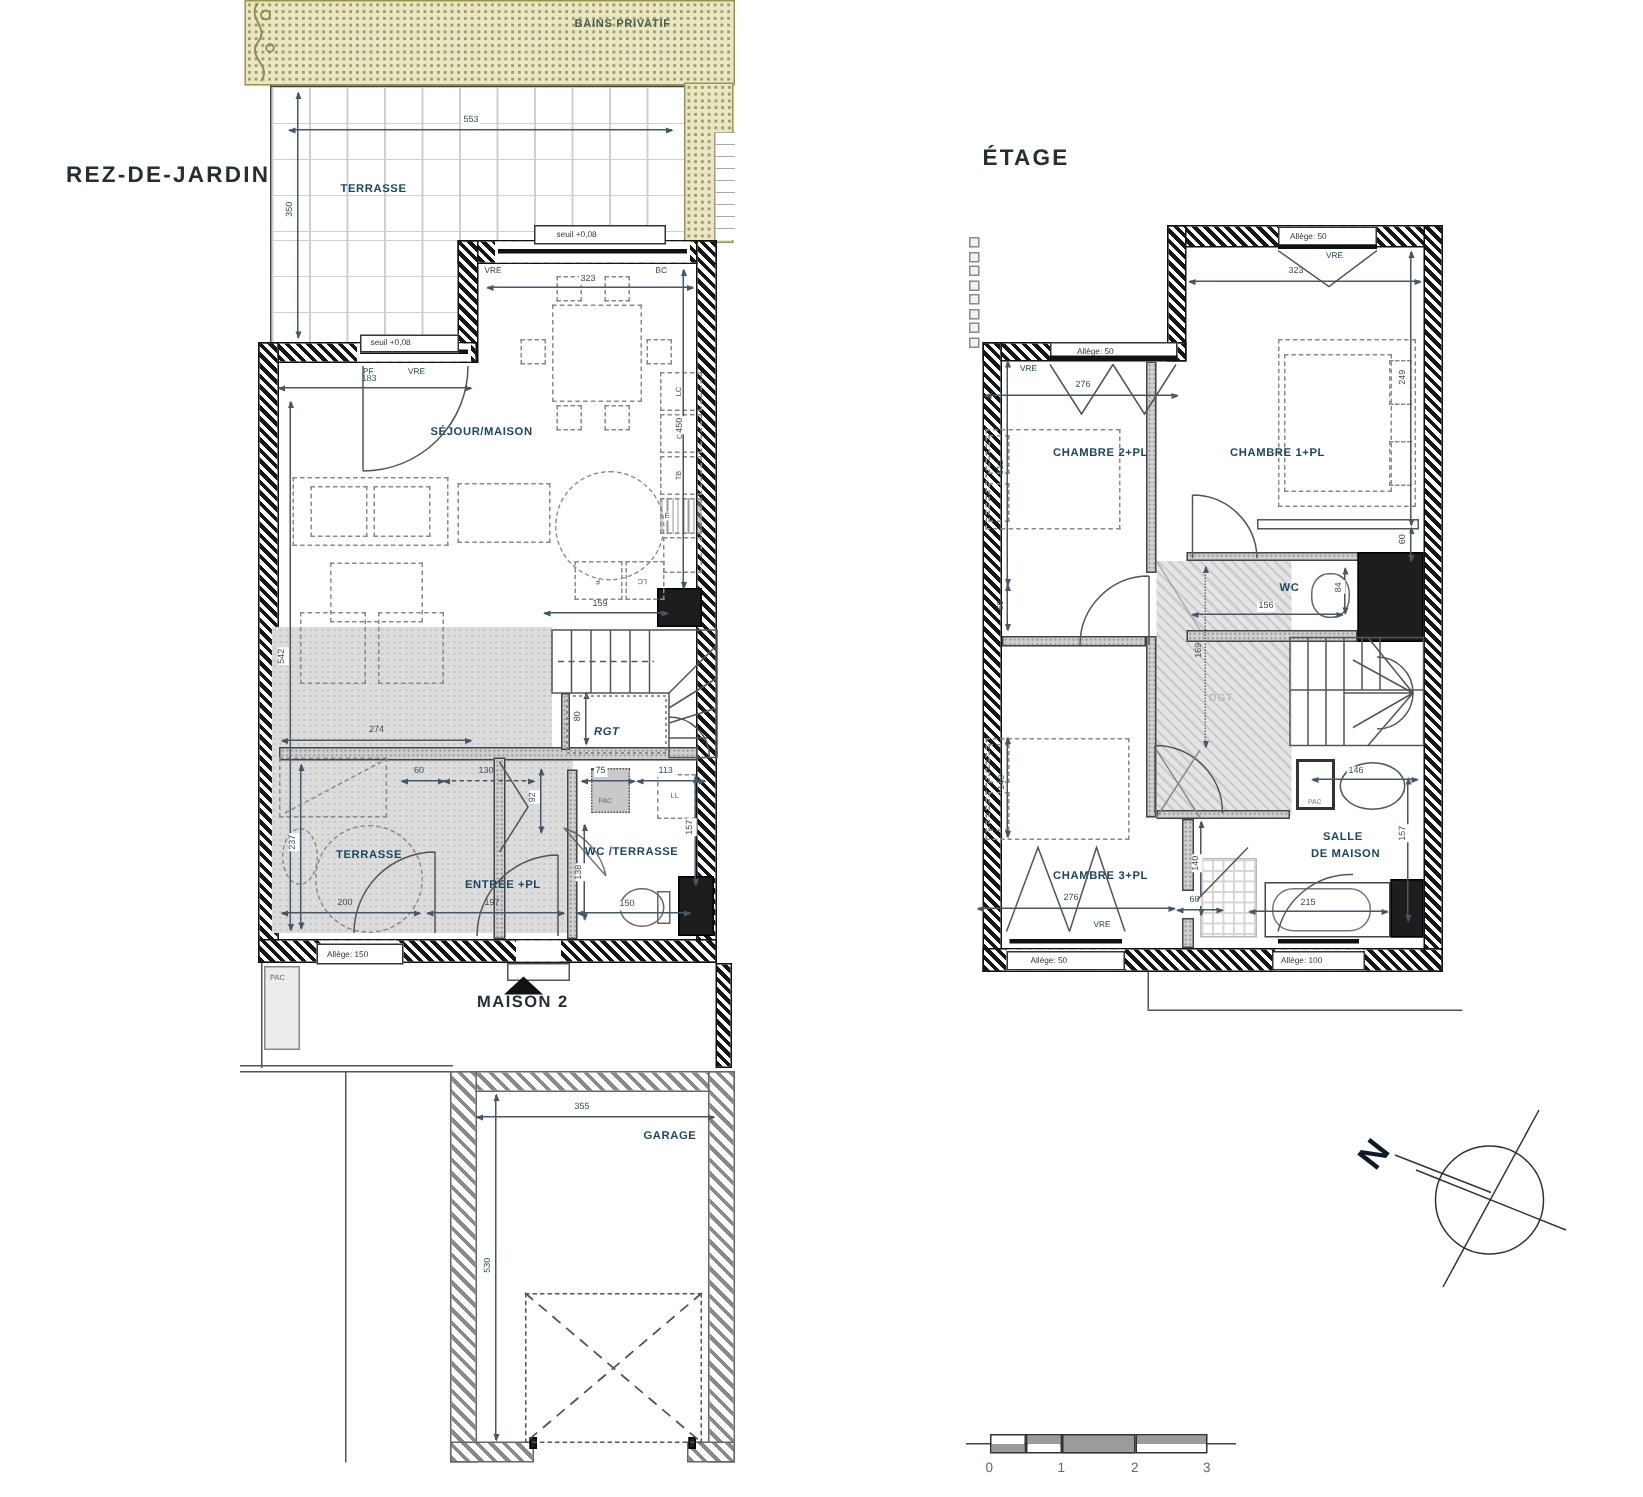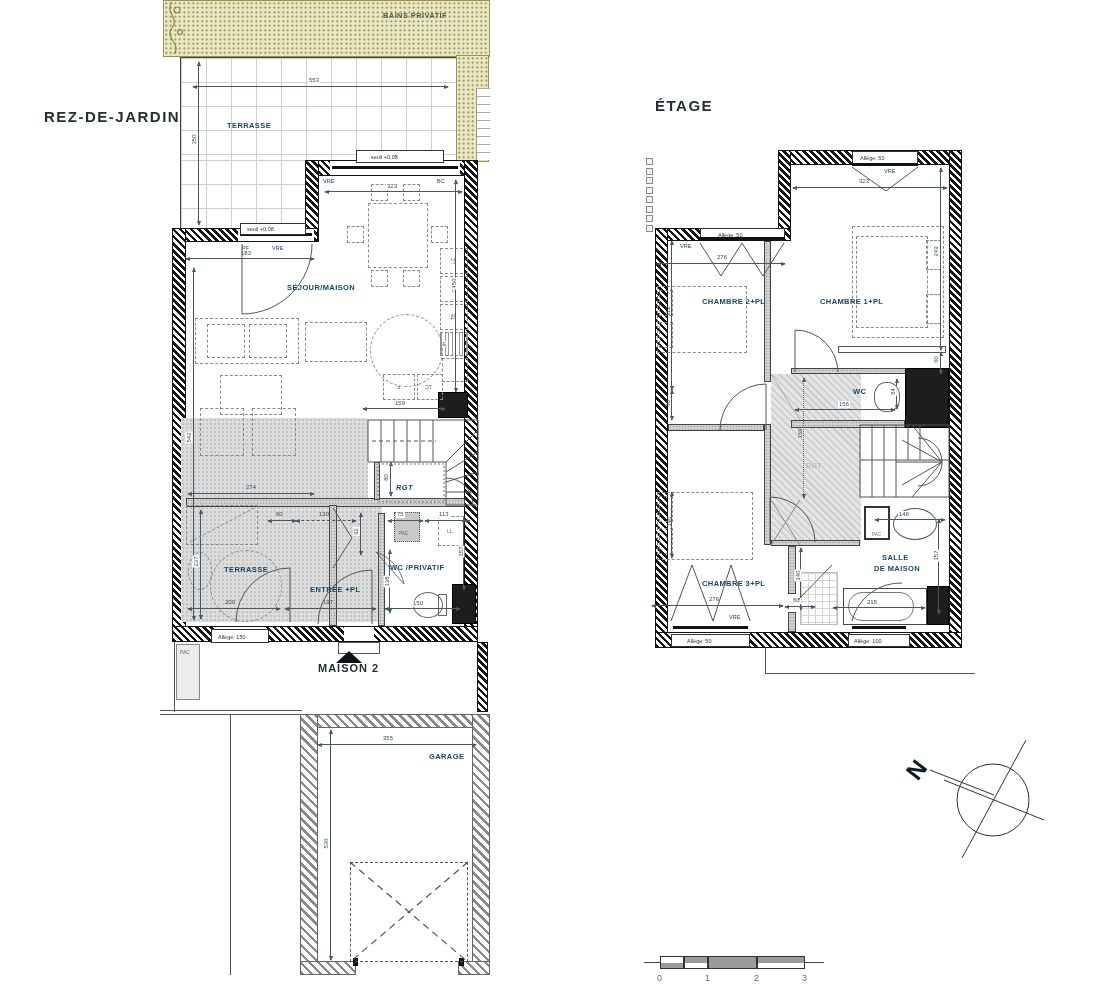--- a/index.html
+++ b/index.html
@@ -154,21 +154,21 @@
     </div>
   <div class="dash" style="left:438px;top:516px;width:26px;height:30px;">
       <span class="tiny" style="position:absolute;left:8px;top:11px;font-size:5px;color:#666;">LL</span>
     </div>
   <div class="abs" style="left:413px;top:592px;width:30px;height:26px;border:1.5px solid #666;border-radius:50%;"></div>
   <div class="abs" style="left:438px;top:594px;width:9px;height:22px;border:1.5px solid #666;"></div>
 
   <div class="room" style="left:287px;top:283px;">SÉJOUR/MAISON</div>
   <div class="room" style="left:224px;top:565px;background:transparent;">TERRASSE</div>
   <div class="room" style="left:310px;top:585px;">ENTRÉE +PL</div>
-  <div class="room" style="left:390px;top:563px;">WC /PRIVATIF</div>
+  <div class="room" style="left:390px;top:563px;">WC /TERRASSE</div>
   <div class="room" style="left:396px;top:483px;font-style:italic;">RGT</div>
   <div class="room" style="left:429px;top:752px;">GARAGE</div>
 
   <div class="dh" style="left:193px;top:86px;width:255px;"></div>
   <div class="dim" style="left:308px;top:77px;">553</div>
   <div class="dv" style="left:198px;top:62px;height:163px;"></div>
   <div class="dim dimv" style="left:188px;top:136px;">350</div>
   <div class="dh" style="left:325px;top:191px;width:137px;"></div>
   <div class="dim" style="left:386px;top:183px;">323</div>
   <div class="dh" style="left:186px;top:258px;width:128px;"></div>

